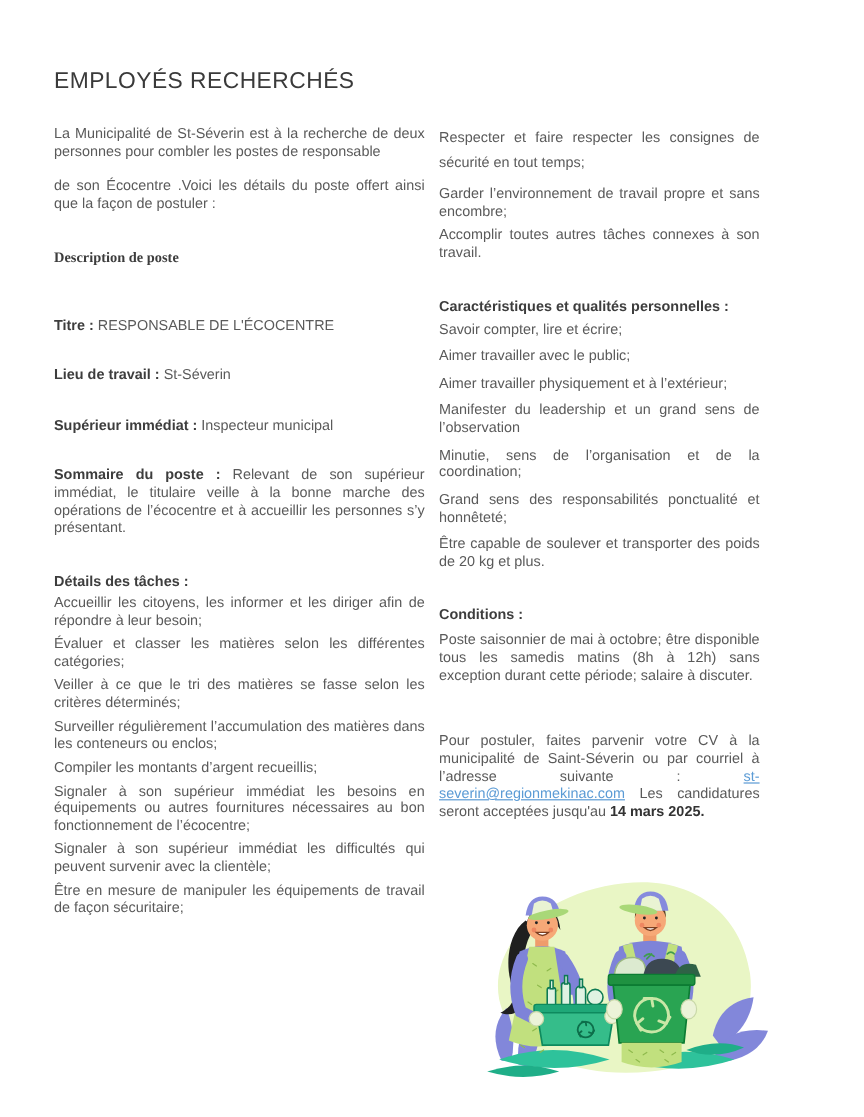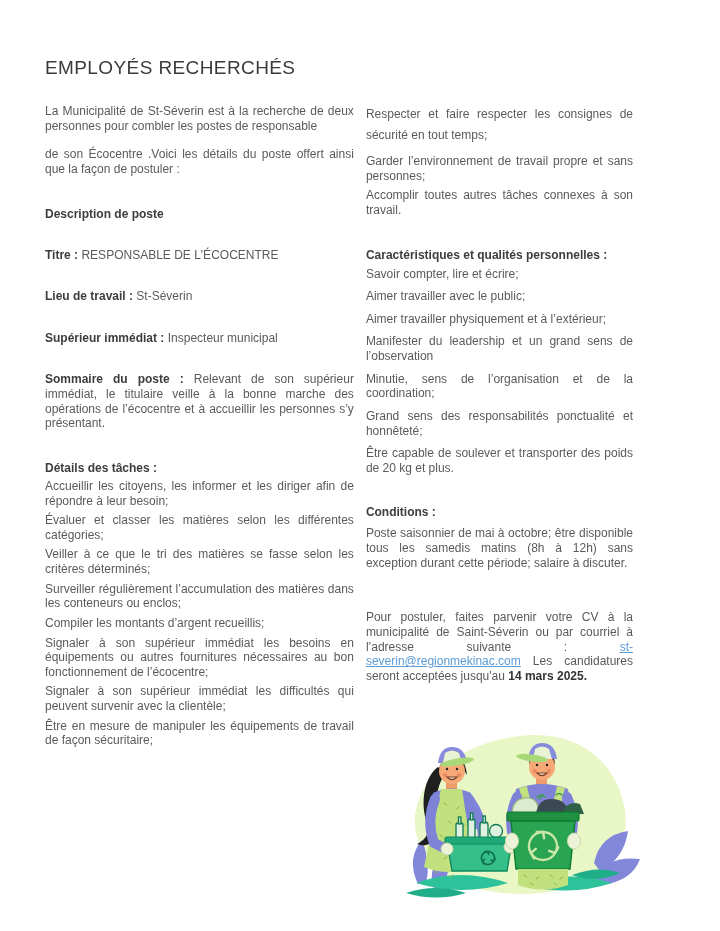--- a/index.html
+++ b/index.html
@@ -10,21 +10,21 @@
   .col{min-width:0;}
   .col-left{width:333px;}
   .col-right{width:288px;}
   p,h2{margin:0;}
   .body{font-size:12px;line-height:1.22;color:#5a5a5a;text-align:justify;}
   .heading{font-size:12px;font-weight:700;color:#3d3d3d;margin:30px 0 3px 0;text-align:left;line-height:1.25;}
   .intro1{margin-bottom:14px;}
   .field{margin-bottom:27px;}
   .field b,.heading,b.lbl{color:#3d3d3d;}
   b.lbl{font-weight:700;}
-  .h-desc{margin-bottom:26px;}
+  .h-desc{margin-bottom:42px;font-family:Liberation Serif, serif;}
   .task{margin-bottom:5px;}
   .rtask{margin-bottom:8px;}
   .gap-before{margin-top:24px;}
   .loose{line-height:1.75;margin-bottom:8px;}
   .apply{margin-top:40px;}
   a.email{color:#5b9bd5;text-decoration:underline;cursor:pointer;}
   b.deadline{color:#333333;font-weight:700;}
   .illustration{margin:36px 0 0 38px;width:253px;height:190px;}
 </style>
 </head>
@@ -53,21 +53,21 @@
       <p class="body task">Surveiller régulièrement l’accumulation des matières dans les conteneurs ou enclos;</p>
 
       <p class="body task">Compiler les montants d’argent recueillis;</p>
       <p class="body task">Signaler à son supérieur immédiat les besoins en équipements ou autres fournitures nécessaires au bon fonctionnement de l’écocentre;</p>
       <p class="body task">Signaler à son supérieur immédiat les difficultés qui peuvent survenir avec la clientèle;</p>
       <p class="body task">Être en mesure de manipuler les équipements de travail de façon sécuritaire;</p>
     </div>
 
     <div class="col col-right">
       <p class="body loose">Respecter et faire respecter les consignes de sécurité en tout temps;</p>
-      <p class="body task">Garder l’environnement de travail propre et sans personnes;</p>
+      <p class="body task">Garder l’environnement de travail propre et sans encombre;</p>
       <p class="body task">Accomplir toutes autres tâches connexes à son travail.</p>
 
       <h2 class="heading" style="margin-bottom:4px">Caractéristiques et qualités personnelles :</h2>
       <p class="body rtask">Savoir compter, lire et écrire;</p>
       <p class="body rtask">Aimer travailler avec le public;</p>
       <p class="body rtask">Aimer travailler physiquement et à l’extérieur;</p>
       <p class="body rtask">Manifester du leadership et un grand sens de l’observation</p>
       <p class="body rtask">Minutie, sens de l’organisation et de la coordination;</p>
       <p class="body rtask">Grand sens des responsabilités ponctualité et honnêteté;</p>
       <p class="body rtask">Être capable de soulever et transporter des poids de 20 kg et plus.</p>

